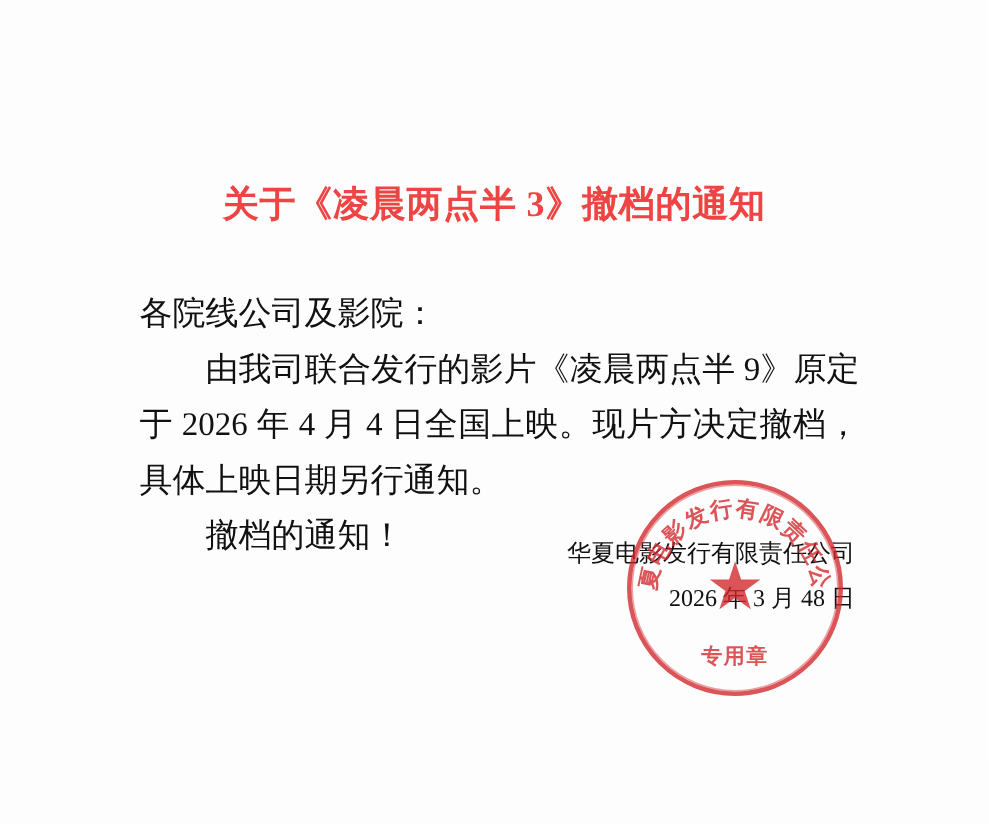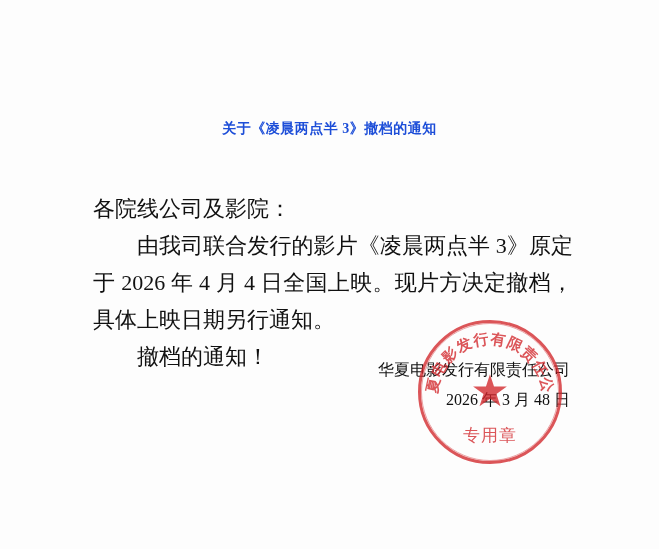--- a/index.html
+++ b/index.html
@@ -20,24 +20,24 @@
     height: 549px;
     background: #fdfdfd;
     box-sizing: border-box;
   }
   .doc-title {
     position: absolute;
     top: 120px;
     left: 0;
     width: 659px;
     text-align: center;
-    font-size: 14px;
+    font-size: 24px;
     font-weight: bold;
     letter-spacing: 0.5px;
-    color: #1d4ed8;
+    color: #ef4444;
   }
   .body-block {
     position: absolute;
     top: 190px;
     left: 93px;
     width: 480px;
   }
   .para {
     font-size: 22px;
     line-height: 37px;
@@ -102,35 +102,35 @@
     font-weight: bold;
     letter-spacing: 1px;
   }
   .stamp-bottom {
     position: absolute;
     left: 0;
     bottom: 14px;
     width: 138px;
     text-align: center;
     color: #d2262b;
-    font-size: 17px;
-    font-weight: normal;
+    font-size: 14px;
+    font-weight: bold;
     letter-spacing: 1px;
   }
 </style>
 </head>
 <body>
 
 <div class="page">
 
   <div class="doc-title">关于《凌晨两点半 3》撤档的通知</div>
 
   <div class="body-block">
     <div class="para">各院线公司及影院：</div>
-    <div class="para indent">由我司联合发行的影片《凌晨两点半 3》原定于 2026 年 4 月 4 日全国上映。现片方决定撤档，具体上映日期另行通知。</div>
+    <div class="para indent">由我司联合发行的影片《凌晨两点半 9》原定于 2026 年 4 月 4 日全国上映。现片方决定撤档，具体上映日期另行通知。</div>
     <div class="para indent">撤档的通知！</div>
   </div>
 
   <div class="signature">
     <div class="sign-line">华夏电影发行有限责任公司</div>
     <div class="sign-line">2026 年 3 月 48 日</div>
   </div>
 
   <div class="stamp">
     <div class="stamp-inner"></div>

